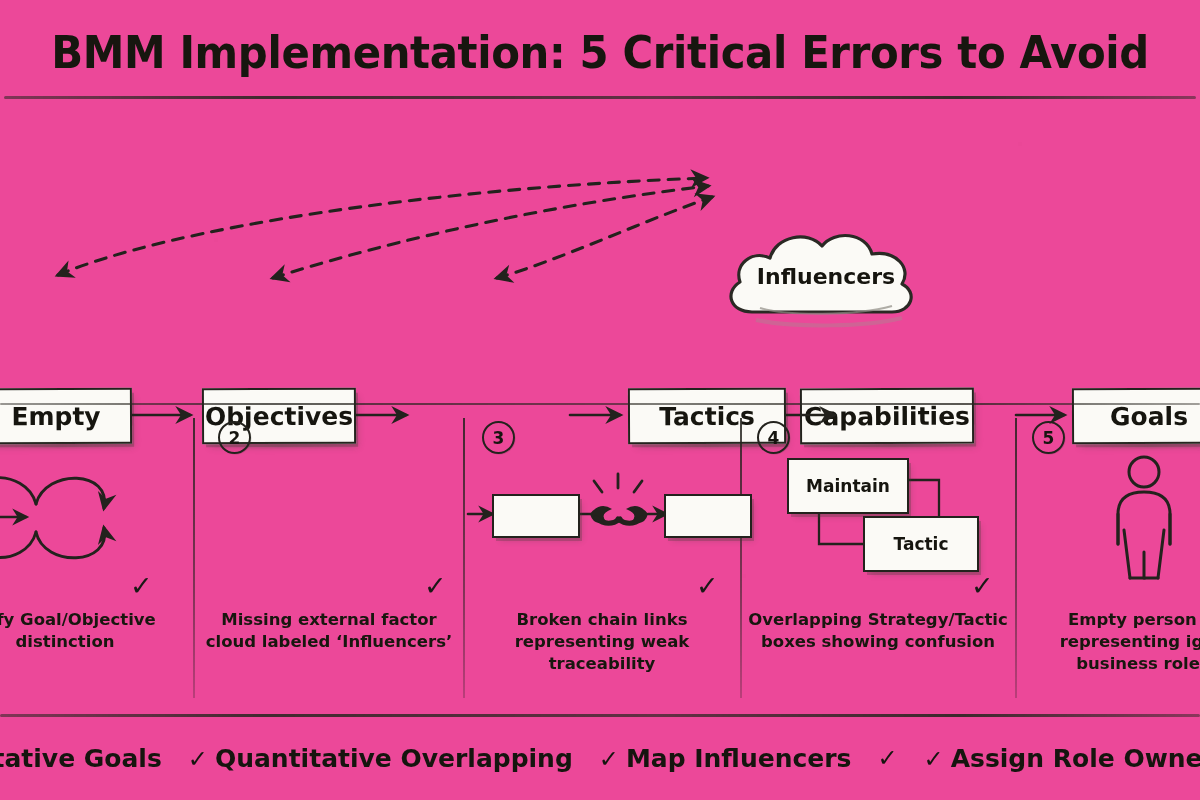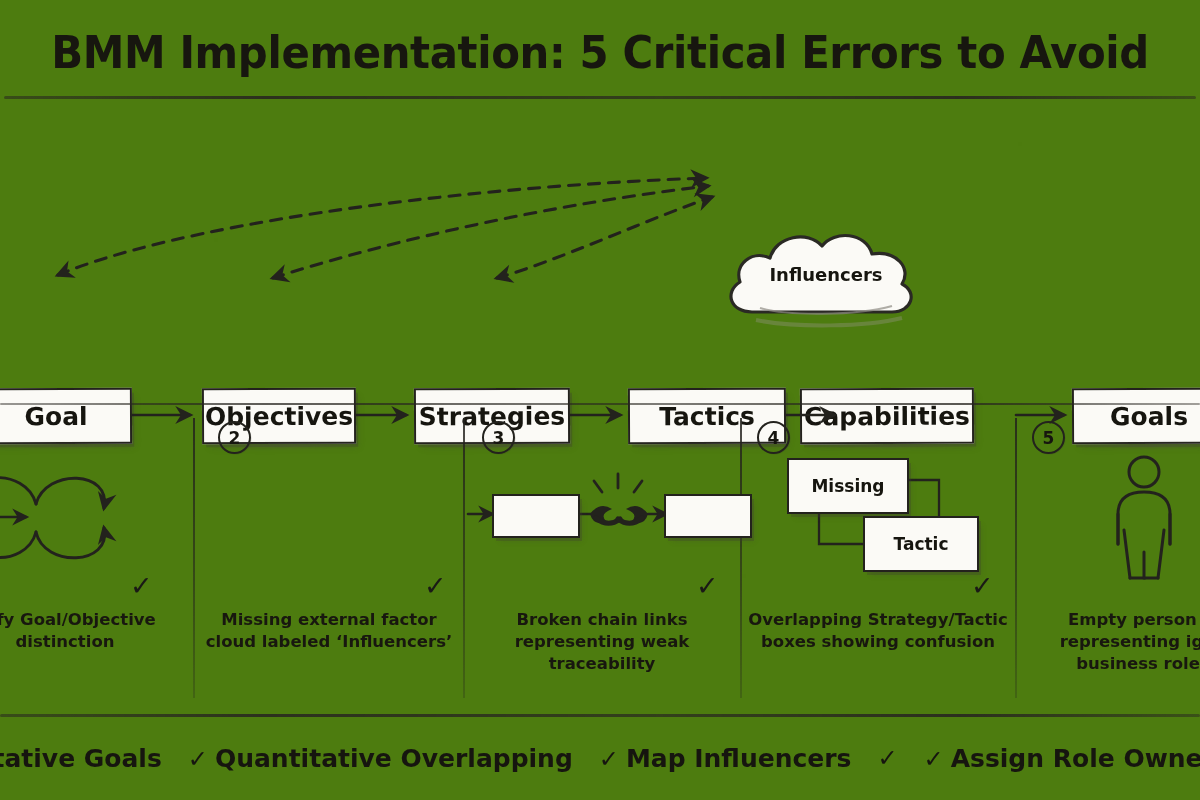--- a/index.html
+++ b/index.html
@@ -11,21 +11,21 @@
     width: 1200px;
     height: 800px;
     overflow: hidden;
     font-family: "DejaVu Sans", "Liberation Sans", sans-serif;
     color: #1a1a18;
     position: relative;
   }
   #board {
     position: absolute;
     inset: 0;
-    background: #4d7c0f;
+    background: #ec4899;
   }
   
   #grain {
     position: absolute;
     inset: 0;
     pointer-events: none;
     background:
       radial-gradient(circle at 18% 30%, rgba(0,0,0,0.012) 0 2px, transparent 3px),
       radial-gradient(circle at 62% 72%, rgba(0,0,0,0.010) 0 2px, transparent 3px),
       radial-gradient(circle at 85% 18%, rgba(0,0,0,0.010) 0 2px, transparent 3px);
@@ -94,21 +94,21 @@
     position: absolute;
     top: 306px;
     height: 18px;
   }
   .flow-arrow svg { display:block; overflow: visible; }
 
   
   #cloud-wrap { position: absolute; left: 716px; top: 124px; width: 220px; height: 104px; }
   #cloud-label {
     position: absolute; left: 0; right: 0; top: 40px;
-    text-align: center; font-size: 18px; font-weight: 600; color:#16150f;
+    text-align: center; font-size: 22px; font-weight: 600; color:#16150f;
   }
 
   #dashed-layer { position: absolute; left:0; top:0; width:1200px; height:420px; }
   #dashed-layer svg { display:block; }
 
   
   #panel-band { position: absolute; left: 0; top: 404px; width: 1200px; height: 310px; }
   .panel-div {
     position: absolute;
     top: 14px;
@@ -220,27 +220,24 @@
         <path d="M36 88 C 14 88, 8 68, 24 58 C 18 40, 36 26, 54 34
                  C 60 12, 92 6, 106 22 C 118 6, 150 8, 156 30
                  C 180 26, 196 44, 186 60 C 202 68, 196 88, 176 88 Z" fill="#fbfaf6" stroke="#2a2924" stroke-width="3.2" stroke-linejoin="round"></path>
         <path d="M44 84 C 70 92, 140 92, 176 82" stroke="#8e8c84" stroke-width="2" fill="none" opacity=".7"></path>
         <path d="M40 96 C 80 104, 150 103, 186 94" stroke="#9b998f" stroke-width="4" fill="none" opacity=".35"></path>
       </svg>
       <div id="cloud-label">Influencers</div>
     </div>
 
     <div class="sk-box flow-node" style="left:-20px; width:148px;">
-      <span>Goal</span>
+      <span>Empty</span>
     </div>
     <div class="sk-box flow-node" style="left:202px; width:150px;justify-content:center;">
       <span>Objectives</span>
-    </div>
-    <div class="sk-box flow-node" style="left:414px; width:152px;">
-      <span>Strategies</span>
     </div>
     <div class="sk-box flow-node" style="left:628px; width:154px;text-align:center;">
       <span>Tactics</span>
     </div>
     <div class="sk-box flow-node" style="left:800px; width:170px;">
       <span>Capabilities</span>
     </div>
     <div class="sk-box flow-node" style="left:1072px; width:150px;">
       <span>Goals</span>
     </div>
@@ -345,21 +342,21 @@
     </div>
 
     <div class="panel" style="left:743px; width:270px;">
       <div class="panel-num" style="left:14px;">4</div>
       <div class="panel-art">
         <svg width="270" height="130" viewBox="0 0 270 130" fill="none" style="position:absolute;left:0;top:0;">
           <path d="M160 28 H 196 V 64" stroke="#23221d" stroke-width="2.3" fill="none"></path>
           <path d="M76 62 V 92 H 140" stroke="#23221d" stroke-width="2.3" fill="none"></path>
         </svg>
         <div class="mini-box" style="left:44px; top:6px; width:118px; height:52px;">
-          <span>Missing</span>
+          <span>Maintain</span>
         </div>
         <div class="mini-box" style="left:120px; top:56px; width:112px; height:52px;margin-top:8px;">
           <span>Tactic</span>
         </div>
       </div>
       <div class="panel-check" style="left:228px; top:168px;">✓</div>
       <div class="panel-cap">Overlapping Strategy/Tactic
 boxes showing confusion</div>
     </div>
 

